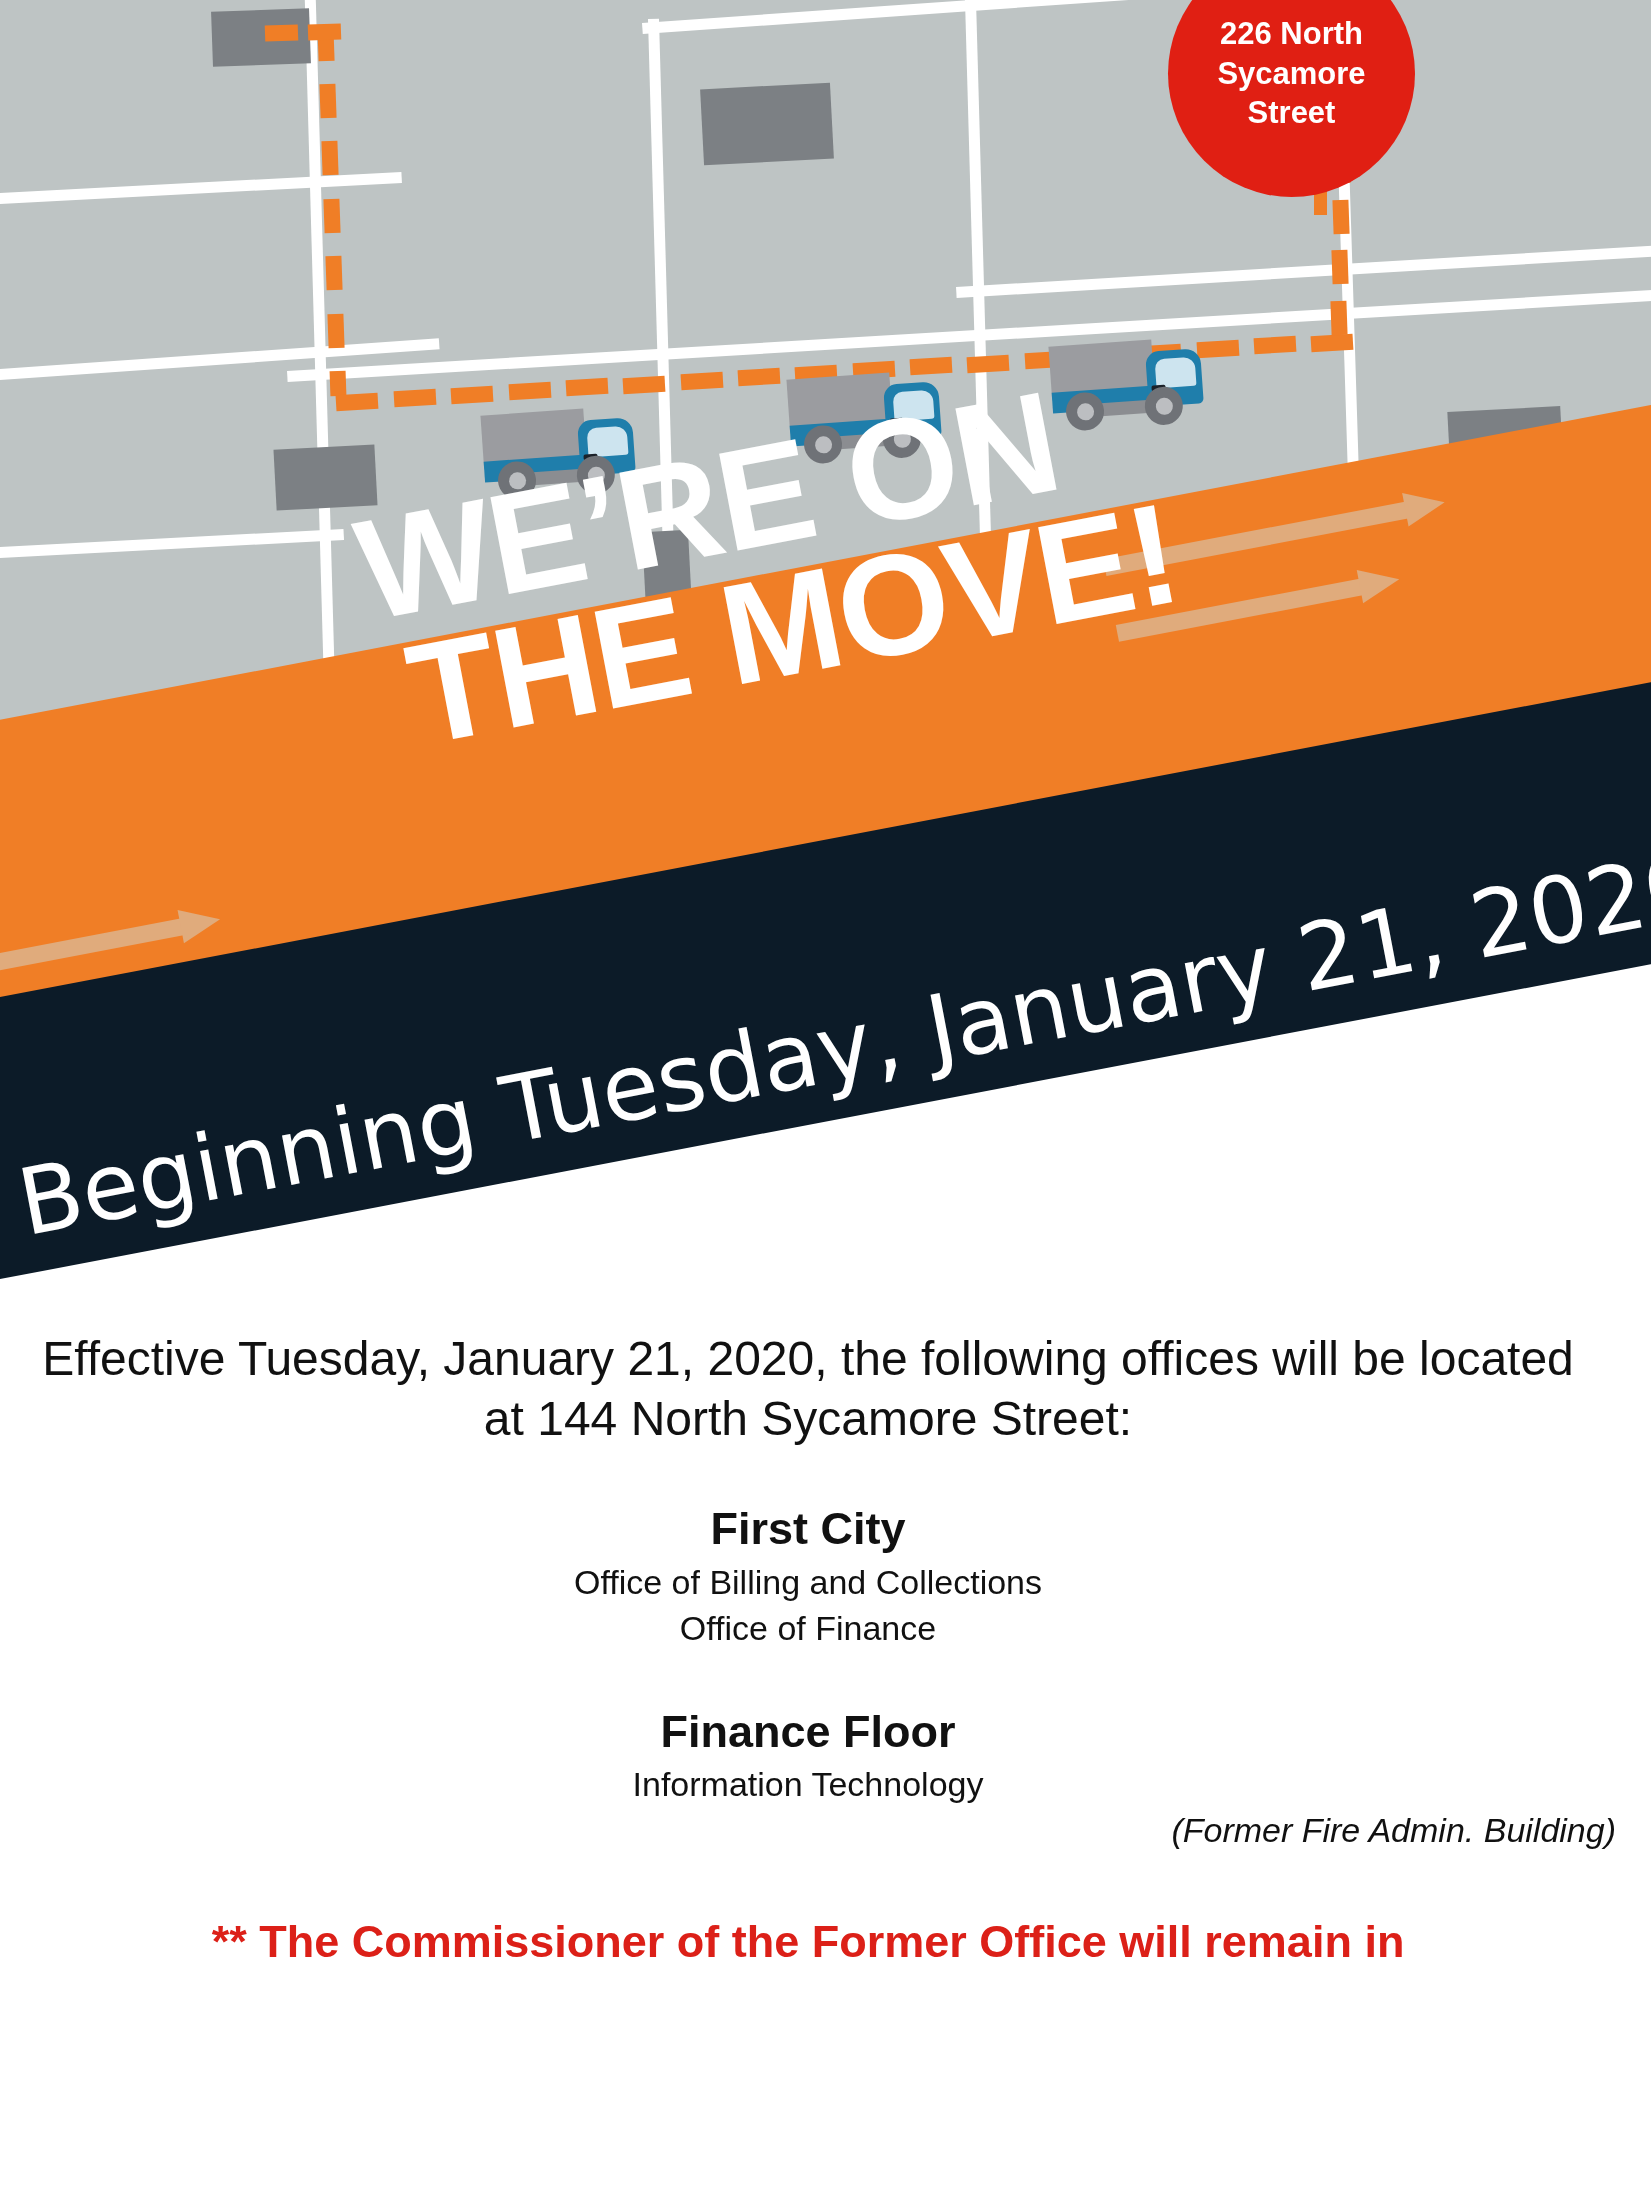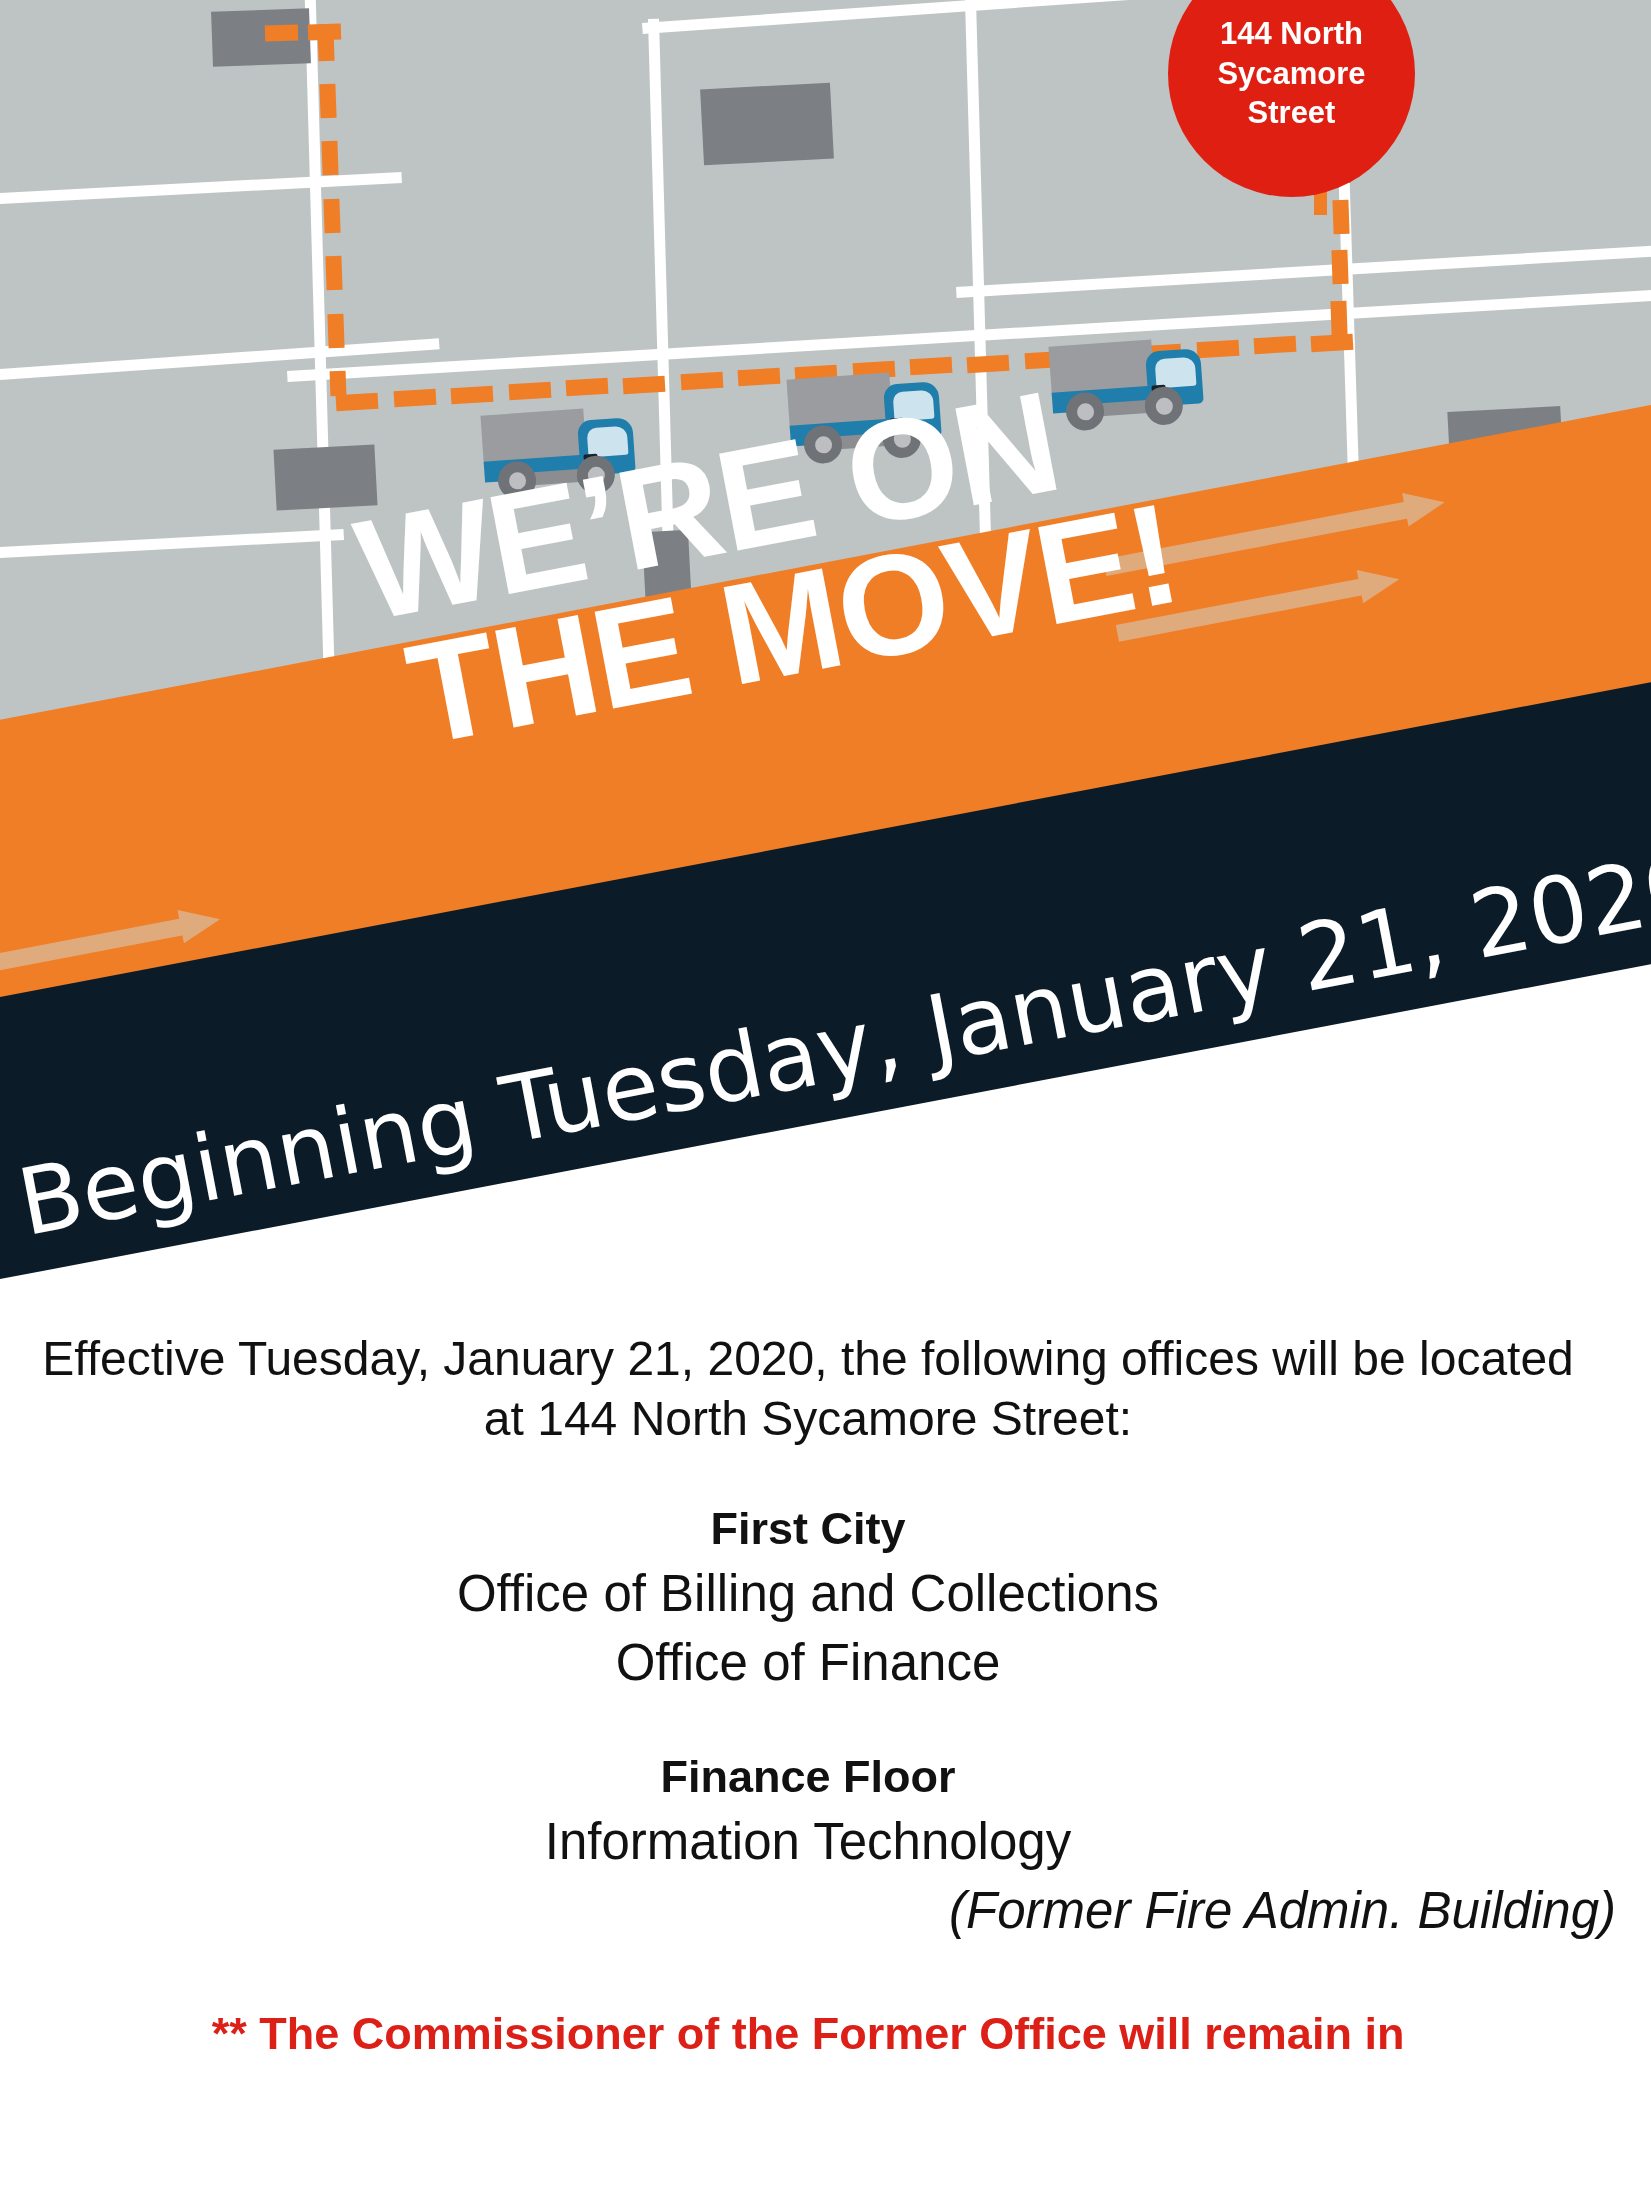--- a/index.html
+++ b/index.html
@@ -81,21 +81,21 @@
 
   
   #body-copy{
     position:absolute;left:0;top:1329px;width:1616px;text-align:center;color:#111;
     font-family:"Liberation Sans Narrow","Liberation Sans",sans-serif;
     font-stretch:condensed;
   }
   #intro{font-size:48px;line-height:1.25;padding:0 29px;}
   .floor-block{margin-top:50px;}
   .floor-title{font-size:45px;font-weight:bold;line-height:1.35;}
-  .office{font-size:51px;line-height:1.35;}
+  .office{font-size:34px;line-height:1.35;}
   .office.italic{font-style:italic;text-align:right;}
   #notice{
     margin-top:55px;color:#dc2018;font-weight:bold;font-size:45px;line-height:1.45;
     padding:0 86px;
   }
 </style>
 </head>
 <body>
 
 <div id="map-area">
@@ -183,21 +183,21 @@
     <div class="t-mirror"></div>
     <div class="wheel w1"></div>
     <div class="wheel w2"></div>
   </div>
 
 </div>
 
 <div id="badge-stem"></div>
 
 <div id="badge">
-  <span style="white-space:pre-line;">144 North
+  <span style="white-space:pre-line;">226 North
 Sycamore
 Street</span>
 </div>
 
 <div id="orange-band">
   <div class="arrow" style="left:1262px;top:40px;width:354px;">
     <div class="shaft" style="width:315px;"></div>
       <div class="head" style="left:306px;"></div>
   </div>
   <div class="arrow" style="left:1262px;top:107px;width:296px;">

